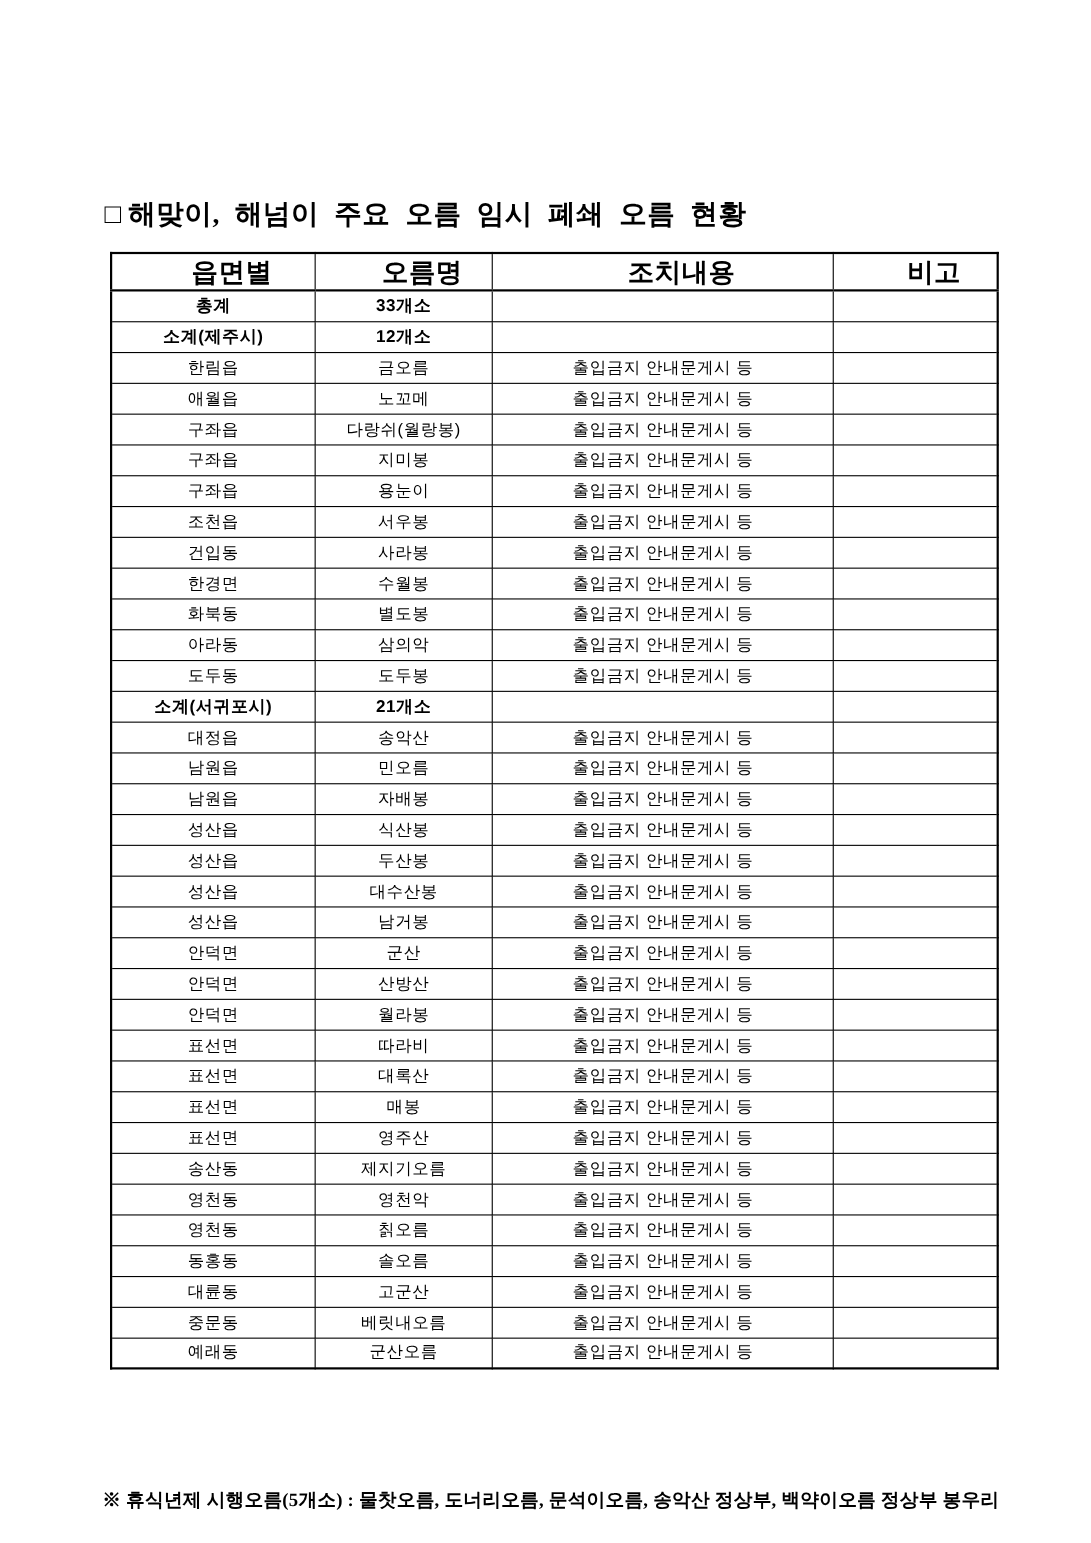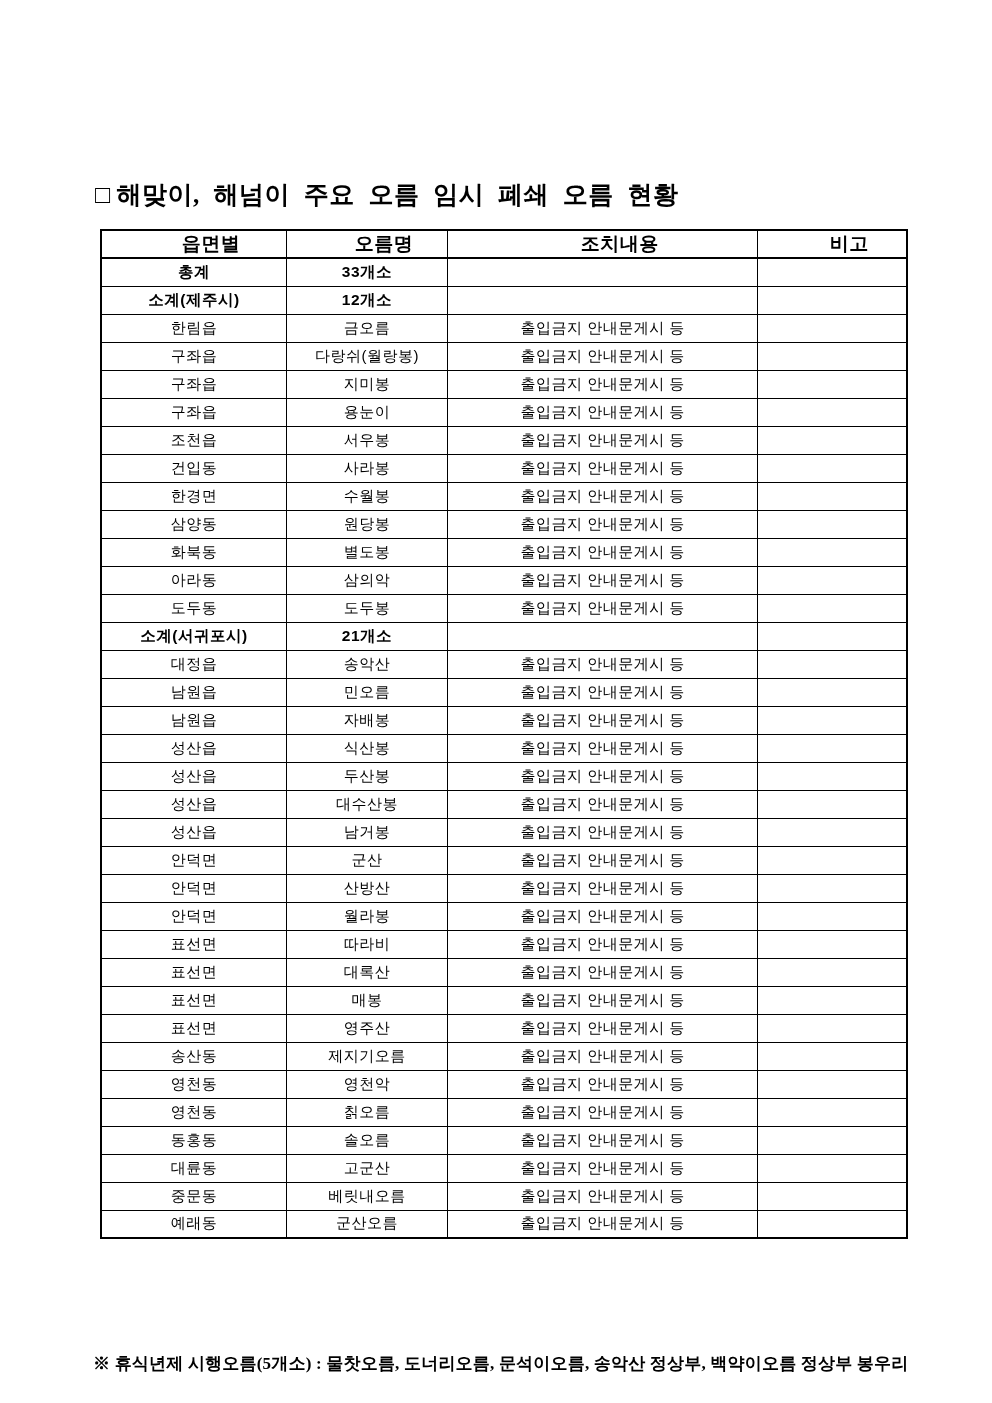--- a/index.html
+++ b/index.html
@@ -56,21 +56,21 @@
     padding: 0 2px;
     text-align: center;
     vertical-align: middle;
     white-space: nowrap;
     overflow: hidden;
     font-size: 15px;
     font-weight: normal;
     letter-spacing: 0.5px;
   }
   .closure-table th {
-    font-size: 19px;
+    font-size: 24px;
     font-weight: bold;
     border-bottom: 2px solid #000000;
     height: 27px;
     padding-left: 36px;
   }
   .closure-table tr.summary td {
     font-weight: bold;
     font-size: 15.5px;
   }
   .footnote {
@@ -120,20 +120,26 @@
           <td></td>
           <td></td>
         </tr>
         <tr>
           <td>한림읍</td>
           <td>금오름</td>
           <td>출입금지 안내문게시 등</td>
           <td></td>
         </tr>
         <tr>
+          <td>애월읍</td>
+          <td>노꼬메</td>
+          <td>출입금지 안내문게시 등</td>
+          <td></td>
+        </tr>
+        <tr>
           <td>구좌읍</td>
           <td>다랑쉬(월랑봉)</td>
           <td>출입금지 안내문게시 등</td>
           <td></td>
         </tr>
         <tr>
           <td>구좌읍</td>
           <td>지미봉</td>
           <td>출입금지 안내문게시 등</td>
           <td></td>
@@ -152,26 +158,20 @@
         </tr>
         <tr>
           <td>건입동</td>
           <td>사라봉</td>
           <td>출입금지 안내문게시 등</td>
           <td></td>
         </tr>
         <tr>
           <td>한경면</td>
           <td>수월봉</td>
-          <td>출입금지 안내문게시 등</td>
-          <td></td>
-        </tr>
-        <tr>
-          <td>삼양동</td>
-          <td>원당봉</td>
           <td>출입금지 안내문게시 등</td>
           <td></td>
         </tr>
         <tr>
           <td>화북동</td>
           <td>별도봉</td>
           <td>출입금지 안내문게시 등</td>
           <td></td>
         </tr>
         <tr>

